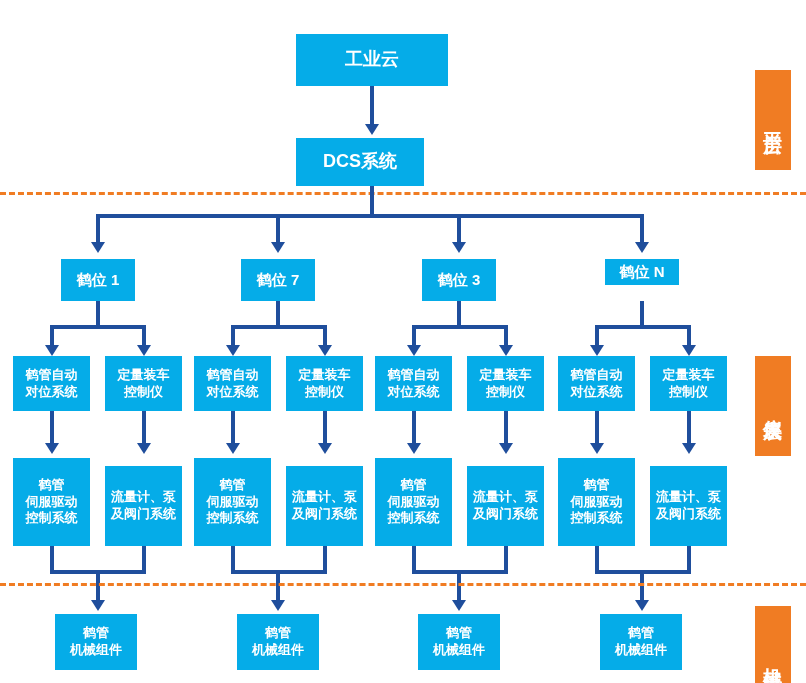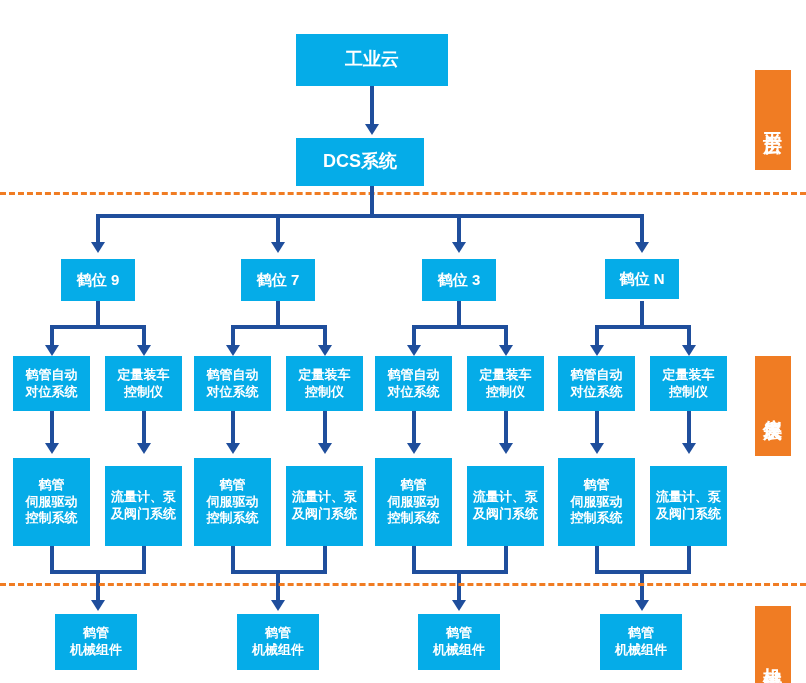--- a/index.html
+++ b/index.html
@@ -82,24 +82,24 @@
 
   <div class="vline" style="left:276px;top:188px;height:32px;"></div>
   <div class="arrow" style="left:271px;top:216px;"></div>
 
   <div class="vline" style="left:457px;top:188px;height:32px;"></div>
   <div class="arrow" style="left:452px;top:216px;"></div>
 
   <div class="vline" style="left:640px;top:188px;height:32px;"></div>
   <div class="arrow" style="left:635px;top:216px;"></div>
 
-  <div class="node bay" style="left:61px;top:233px;width:74px;height:42px;">鹤位 9</div>
+  <div class="node bay" style="left:61px;top:233px;width:74px;height:42px;">鹤位 1</div>
   <div class="node bay" style="left:241px;top:233px;width:74px;height:42px;">鹤位 7</div>
   <div class="node bay" style="left:422px;top:233px;width:74px;height:42px;">鹤位 3</div>
-  <div class="node bay" style="left:605px;top:233px;width:74px;height:40px;">鹤位 N</div>
+  <div class="node bay" style="left:605px;top:233px;width:74px;height:26px;">鹤位 N</div>
 
   <div class="vline" style="left:96px;top:275px;height:26px;"></div>
   <div class="hline" style="left:50px;top:299px;width:96px;"></div>
   <div class="vline" style="left:50px;top:299px;height:24px;"></div>
   <div class="arrow" style="left:45px;top:319px;"></div>
   <div class="vline" style="left:142px;top:299px;height:24px;"></div>
   <div class="arrow" style="left:137px;top:319px;"></div>
 
   <div class="node instr" style="left:13px;top:330px;width:77px;height:55px;">鹤管自动
 对位系统</div>

